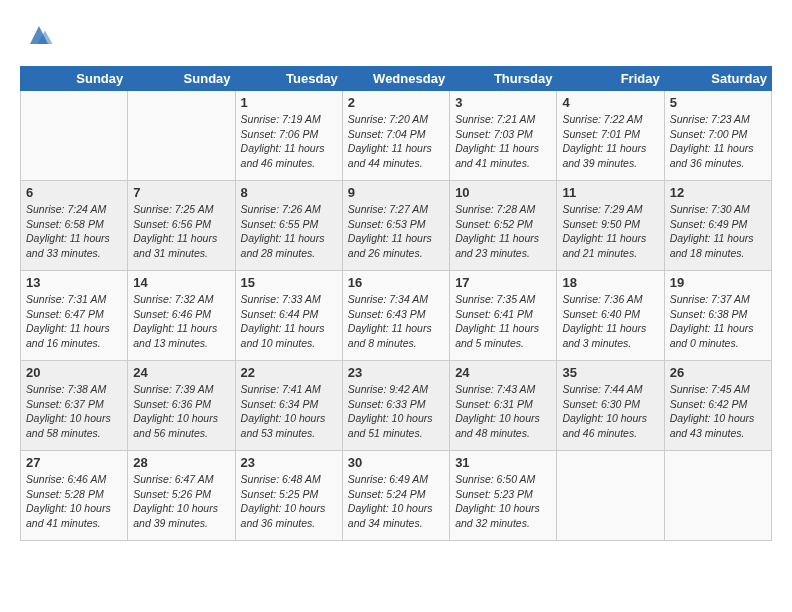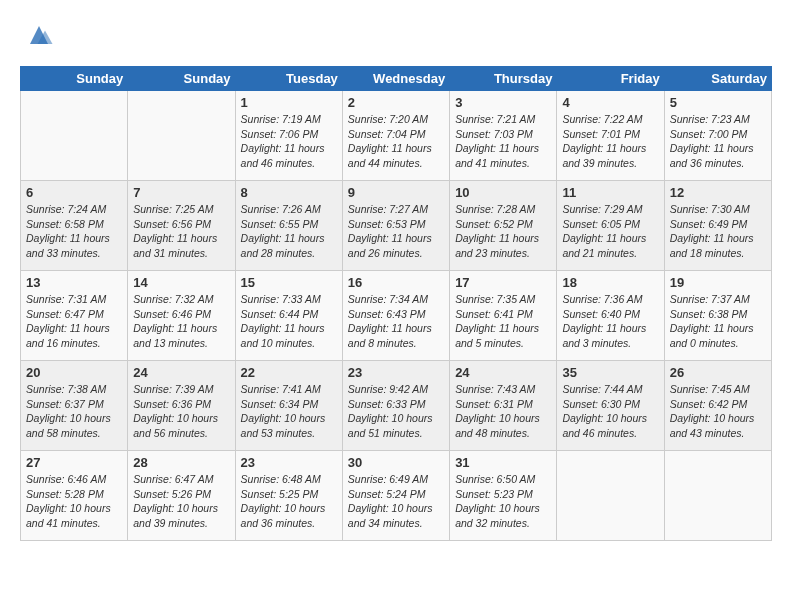--- a/index.html
+++ b/index.html
@@ -188,21 +188,21 @@
         </td>
         <td>
           <span class="day-num">10</span>
           <div class="day-info">Sunrise: 7:28 AM
 Sunset: 6:52 PM
 Daylight: 11 hours and 23 minutes.</div>
         </td>
         <td>
           <span class="day-num">11</span>
           <div class="day-info">Sunrise: 7:29 AM
-Sunset: 6:05 PM
+Sunset: 9:50 PM
 Daylight: 11 hours and 21 minutes.</div>
         </td>
         <td>
           <span class="day-num">12</span>
           <div class="day-info">Sunrise: 7:30 AM
 Sunset: 6:49 PM
 Daylight: 11 hours and 18 minutes.</div>
         </td>
       </tr>
       <tr>

